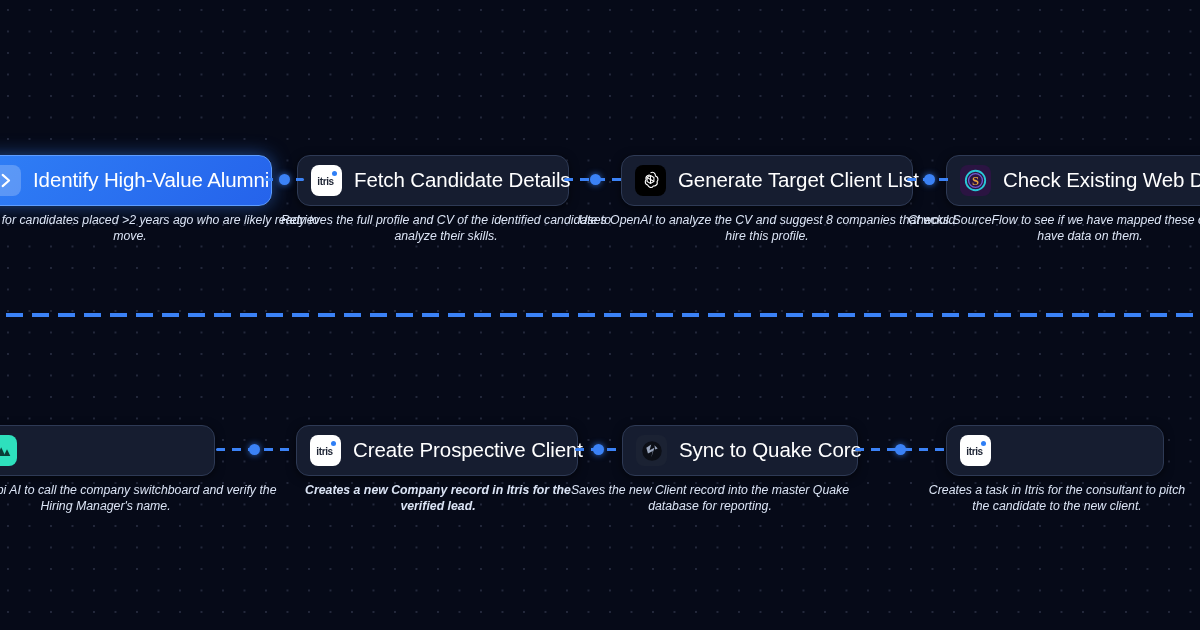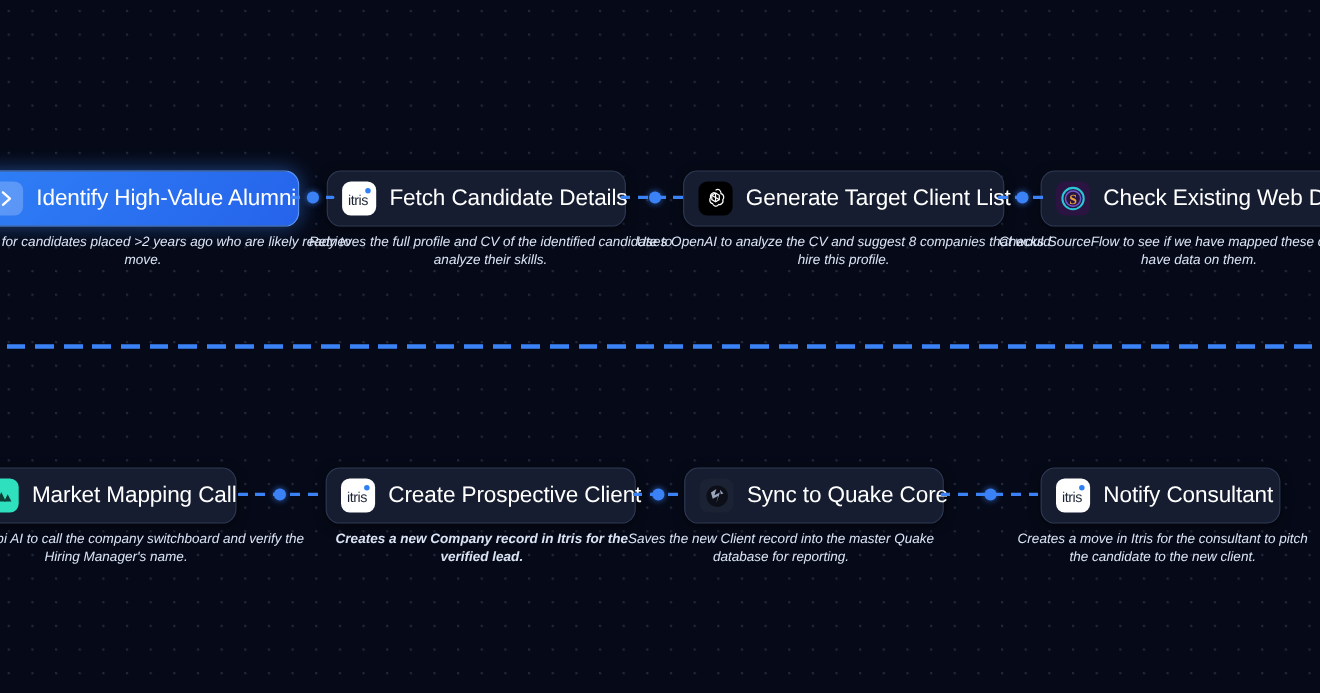--- a/index.html
+++ b/index.html
@@ -101,22 +101,22 @@
   .ic-play {
     background: rgba(255,255,255,0.22);
   }
   .ic-play svg { width: 17px; height: 17px; display: block; }
 
   .ic-itris {
     background: #ffffff;
   }
   .ic-itris .itris-word {
     font-family: "Liberation Sans", sans-serif;
-    font-size: 13px;
-    font-weight: 400;
+    font-size: 10px;
+    font-weight: 700;
     color: #1c2333;
     letter-spacing: -0.4px;
     line-height: 1;
     position: relative;
     top: 1px;
     left: -1px;
   }
   .ic-itris .itris-dot {
     position: absolute;
     top: 6px;
@@ -253,21 +253,20 @@
       </div>
     </div>
   <div class="row bottom" id="row-bottom">
       <div class="node" style="left: -28px; width: 243px;">
         <div class="node-icon ic-vapi">
           <svg viewBox="0 0 24 24" fill="#0b3c36">
             <polygon points="6,18 11,7.5 16,18"></polygon>
             <polygon points="14,18 18,10 22,18"></polygon>
           </svg>
         </div>
-        <span class="node-title">Market Mapping Call</span>
       </div>
       <div class="node-desc" style="left: -82px; width: 375px;">Triggers Vapi AI to call the company switchboard and verify the Hiring Manager's name.</div>
       <div class="node" style="left: 296px; width: 282px;">
         <div class="node-icon ic-itris">
           <span class="itris-word">itris</span>
           <span class="itris-dot"></span>
         </div>
         <span class="node-title">Create Prospective Client</span>
       </div>
       <div class="node-desc" style="left: 283px; width: 310px; font-weight: bold;">Creates a new Company record in Itris for the verified lead.</div>
@@ -280,23 +279,22 @@
           </svg>
         </div>
         <span class="node-title">Sync to Quake Core</span>
       </div>
       <div class="node-desc" style="left: 566px; width: 288px;">Saves the new Client record into the master Quake database for reporting.</div>
       <div class="node" style="left: 946px; width: 218px;">
         <div class="node-icon ic-itris">
           <span class="itris-word">itris</span>
           <span class="itris-dot"></span>
         </div>
-        <span class="node-title">Notify Consultant</span>
-      </div>
-      <div class="node-desc" style="left: 922px; width: 270px;">Creates a move in Itris for the consultant to pitch the candidate to the new client.</div>
+      </div>
+      <div class="node-desc" style="left: 922px; width: 270px;">Creates a task in Itris for the consultant to pitch the candidate to the new client.</div>
       <div class="connector" style="left: 216px; width: 77px;">
         <div class="dash-line"></div>
         <div class="dot"></div>
       </div>
       <div class="connector" style="left: 575px; width: 46px;">
         <div class="dash-line"></div>
         <div class="dot"></div>
       </div>
       <div class="connector" style="left: 855px; width: 90px;">
         <div class="dash-line"></div>

